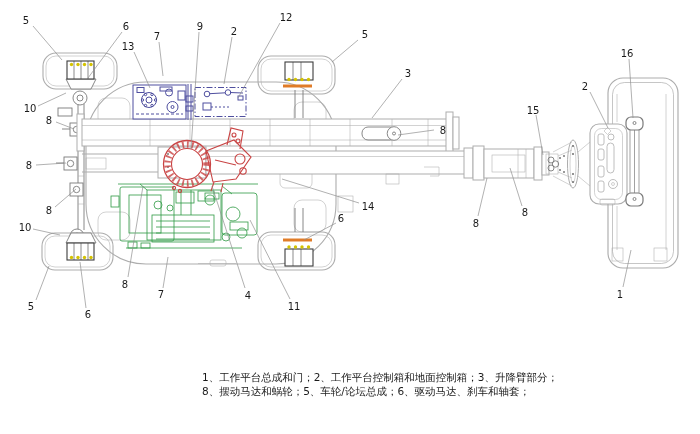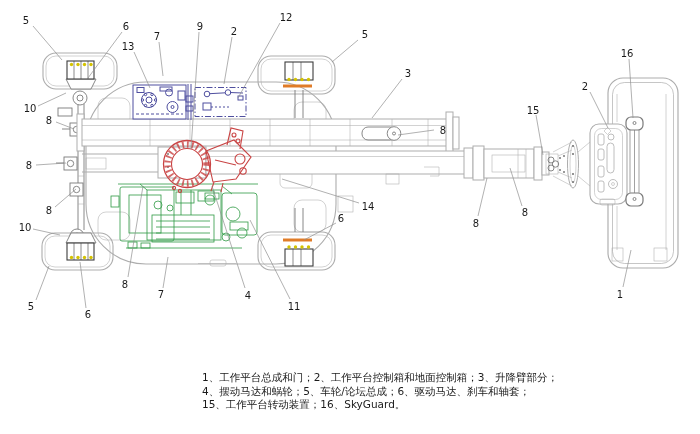--- a/index.html
+++ b/index.html
@@ -343,17 +343,16 @@
     <text class="callout" x="476" y="227">8</text>
     <text class="callout" x="525" y="216">8</text>
     <text class="callout" x="585" y="90">2</text>
     <text class="callout" x="627" y="57">16</text>
     <text class="callout" x="620" y="298">1</text>
   </g>
 </svg>
 
 <div class="legend">
   <div>1、工作平台总成和门；2、工作平台控制箱和地面控制箱；3、升降臂部分；</div>
-  <div>4、摆动马达和蜗轮；5、车轮/论坛总成；6、驱动马达、刹车和轴套；</div>
-  <div>15、工作平台转动装置；16、SkyGuard。</div>
+  <div>8、摆动马达和蜗轮；5、车轮/论坛总成；6、驱动马达、刹车和轴套；</div>
 </div>
 
 </div>
 
 </body></html>

